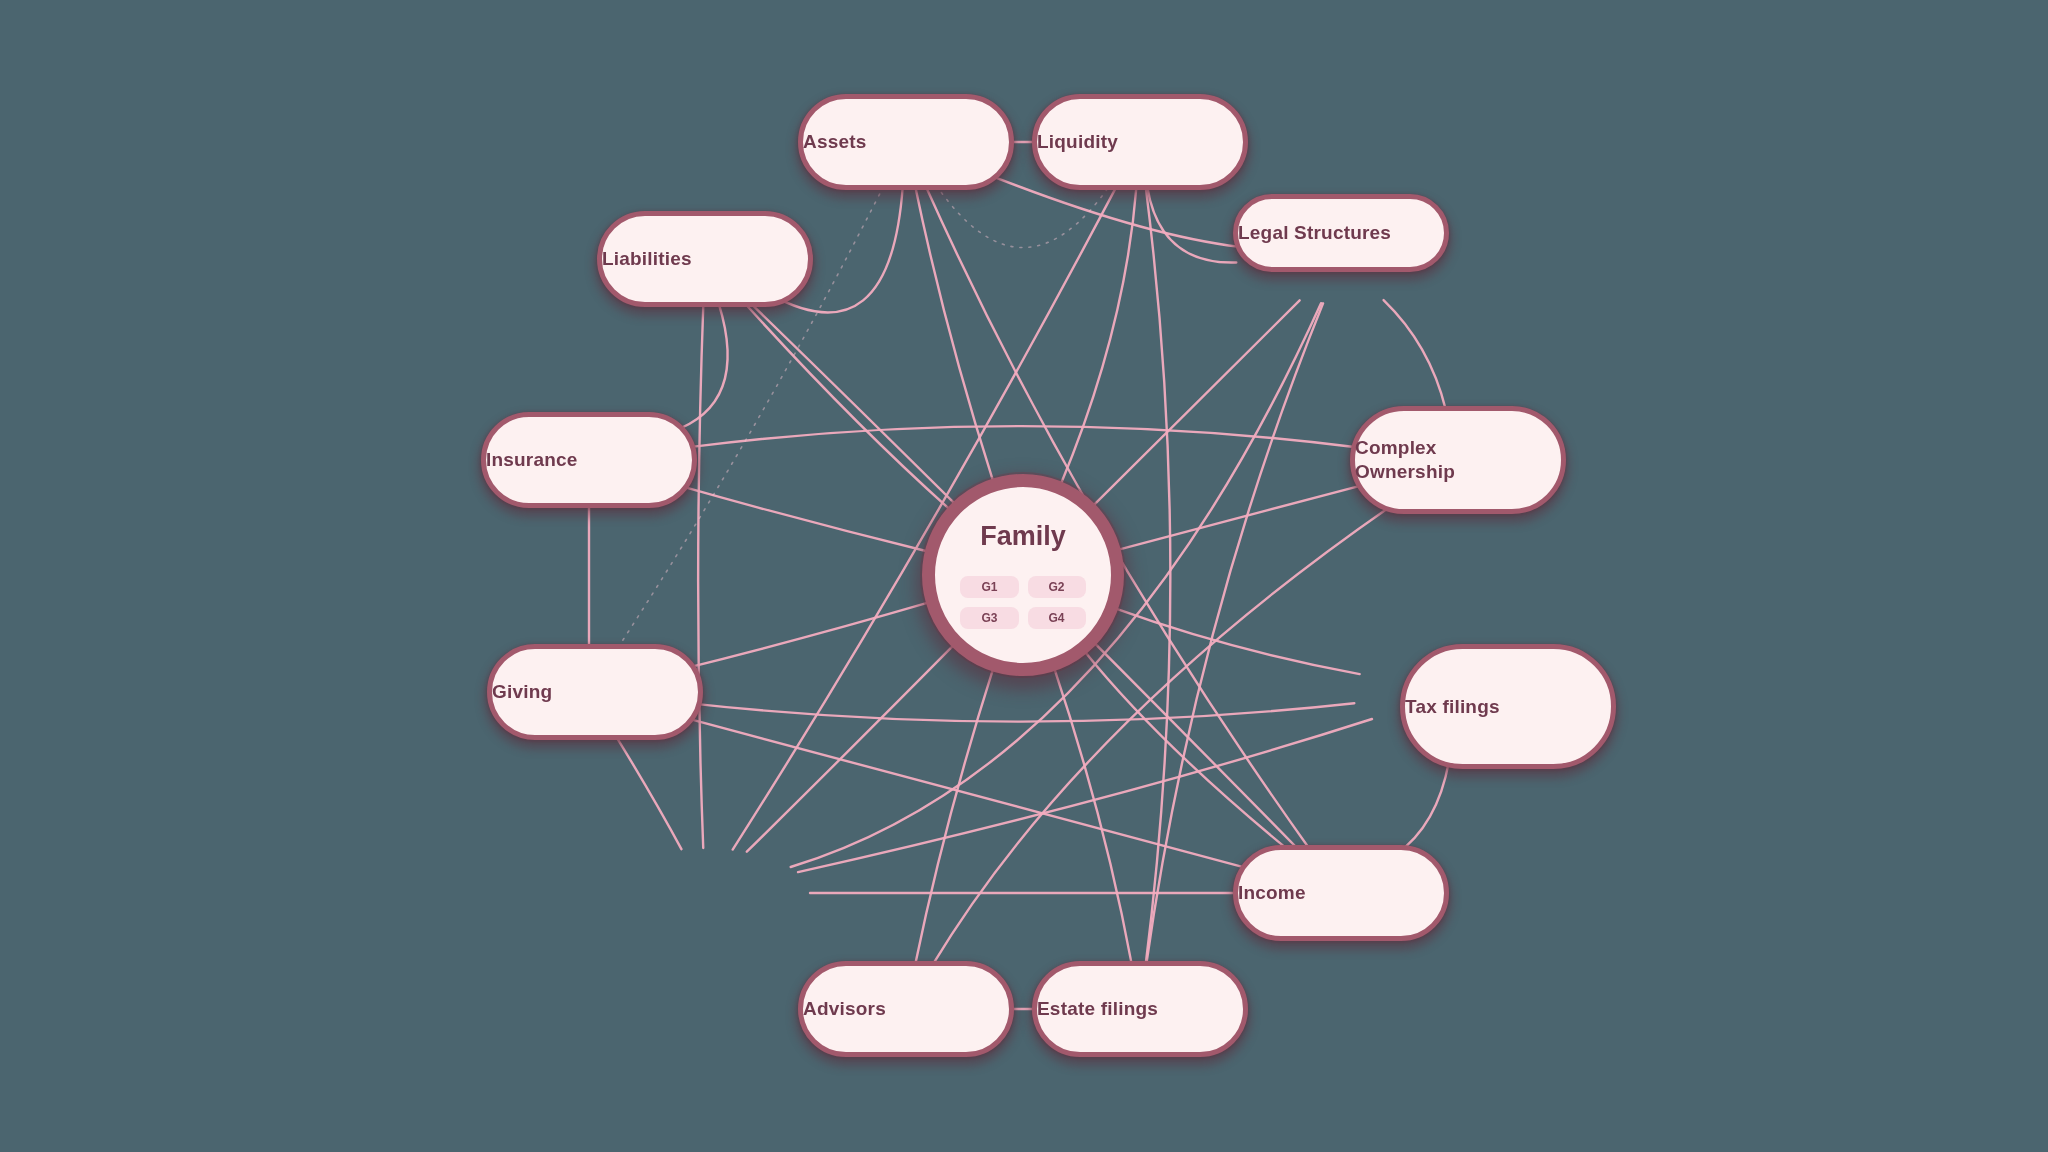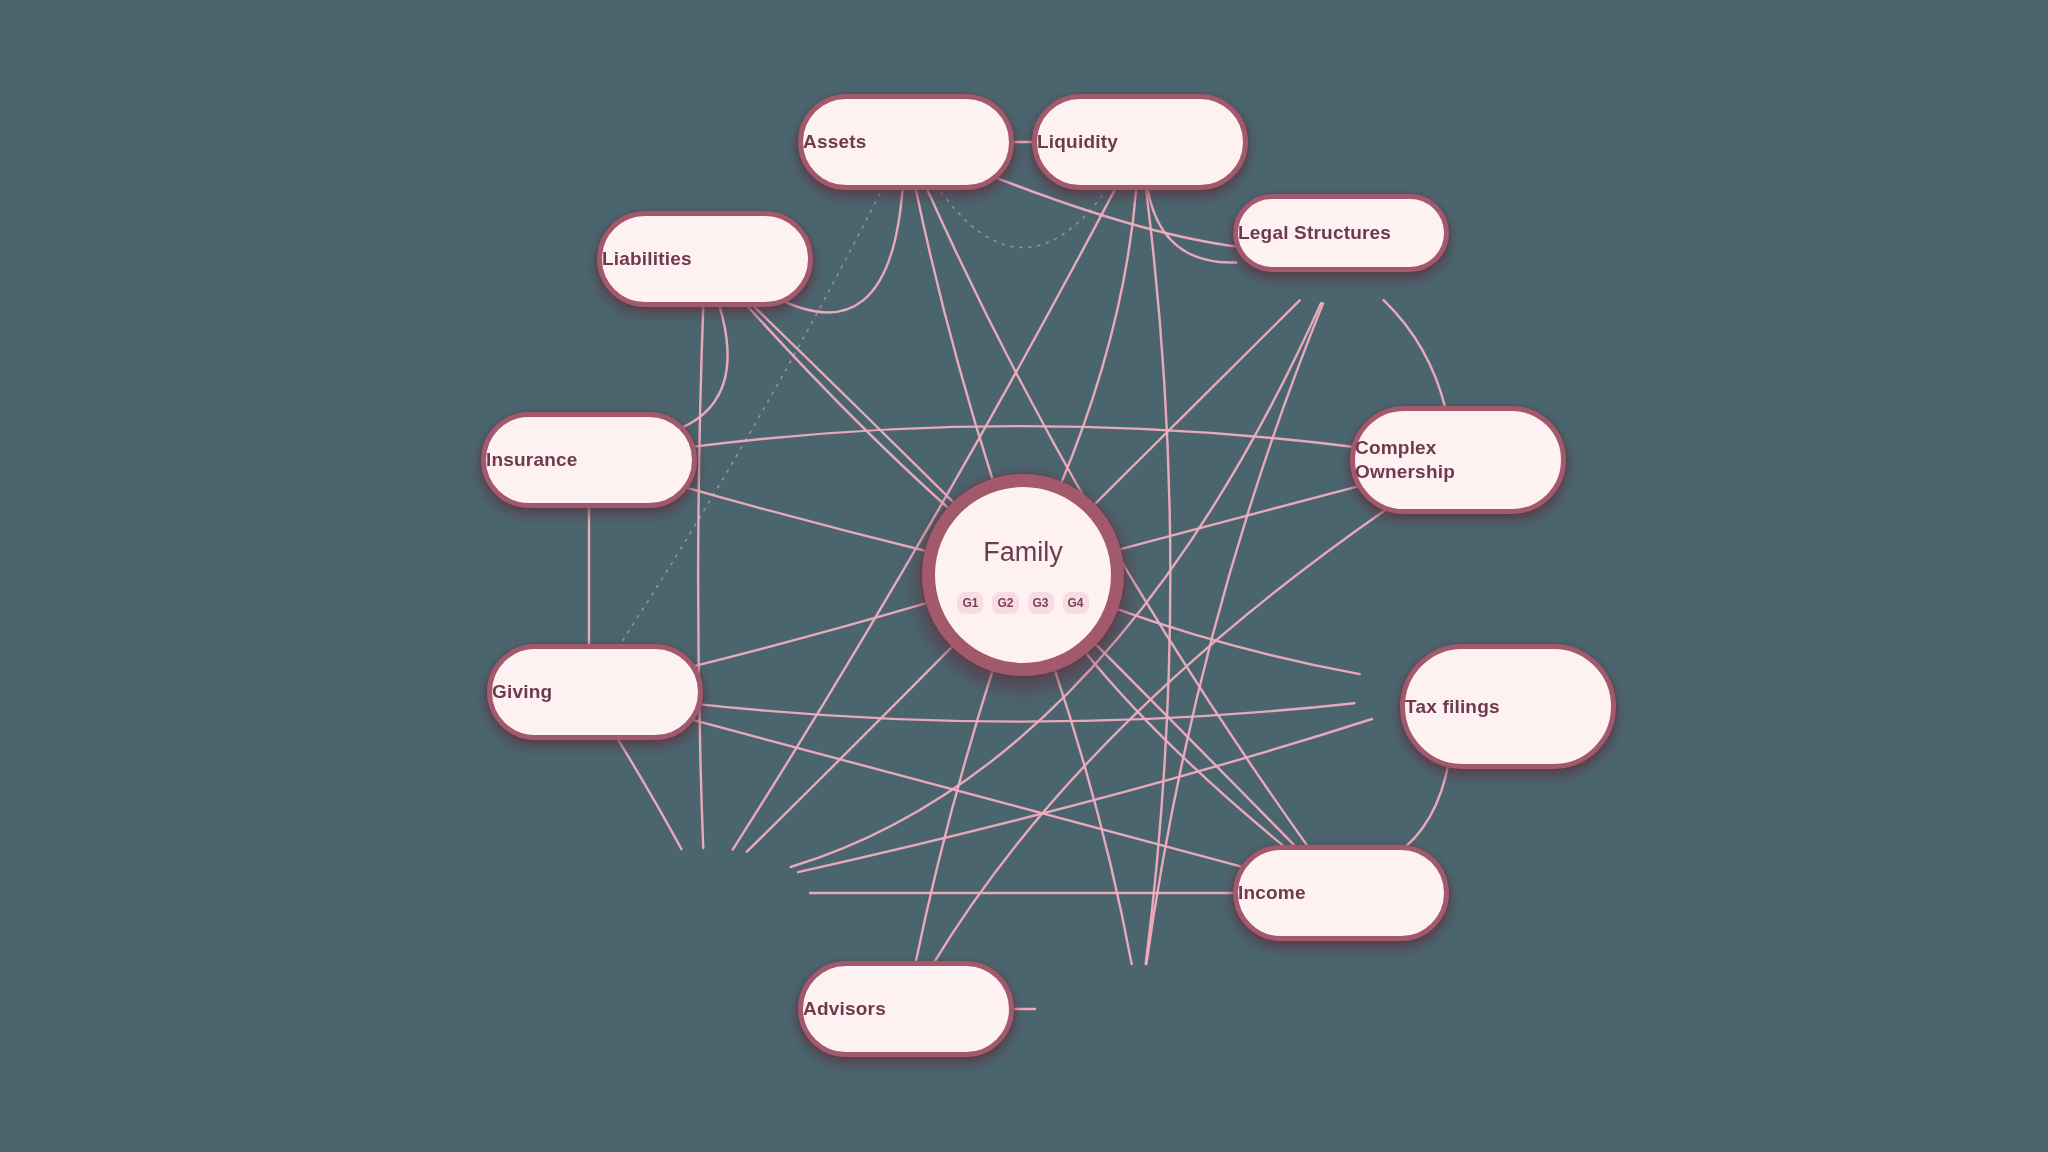--- a/index.html
+++ b/index.html
@@ -64,36 +64,36 @@
     color: var(--node-text, #6F3A4E);
     display: flex;
     flex-direction: column;
     align-items: center;
     justify-content: center;
     box-shadow: 0 8px 16px 6px rgba(94,42,58,.5), 0 0 0 2px rgba(122,56,74,.35);
     cursor: pointer;
   }
   #family .title {
     font-size: 27px;
-    font-weight: 400;
+    font-weight: 700;
     margin-bottom: 24px;
   }
   #family .badges {
     display: flex;
     flex-wrap: wrap;
     justify-content: center;
     gap: 9px;
     width: 132px;
   }
   .badge {
     background: var(--badge-bg, #F8DCE3);
     color: var(--badge-text, #7A4155);
     font-size: 12px;
     font-weight: 700;
-    padding: 4px 5px;
+    padding: 4px 21px;
     border-radius: 8px;
     cursor: pointer;
   }
 </style>
 </head>
 <body>
 
 <div id="canvas" style="width: 2048px; height: 1152px;">
   <svg id="edges" width="2048" height="1152">
       <path d="M 993.2703097434872 481.6182806045433 Q 945 330 915.2984302172562 186.82320207292733" class="edge"></path>
@@ -178,13 +178,17 @@
 
     </div>
     <div class="node" style="width: 216px; height: 96px; left: 1233px; top: 845px;">
       <span class="lbl">Income</span>
 
     </div>
     <div class="node" style="width: 216px; height: 96px; left: 798px; top: 961px;">
       <span class="lbl">Advisors</span>
 
     </div>
+    <div class="node" style="width: 216px; height: 96px; left: 1032px; top: 961px;">
+      <span class="lbl">Estate filings</span>
+
+    </div>
   </div>
 
 </body></html>

